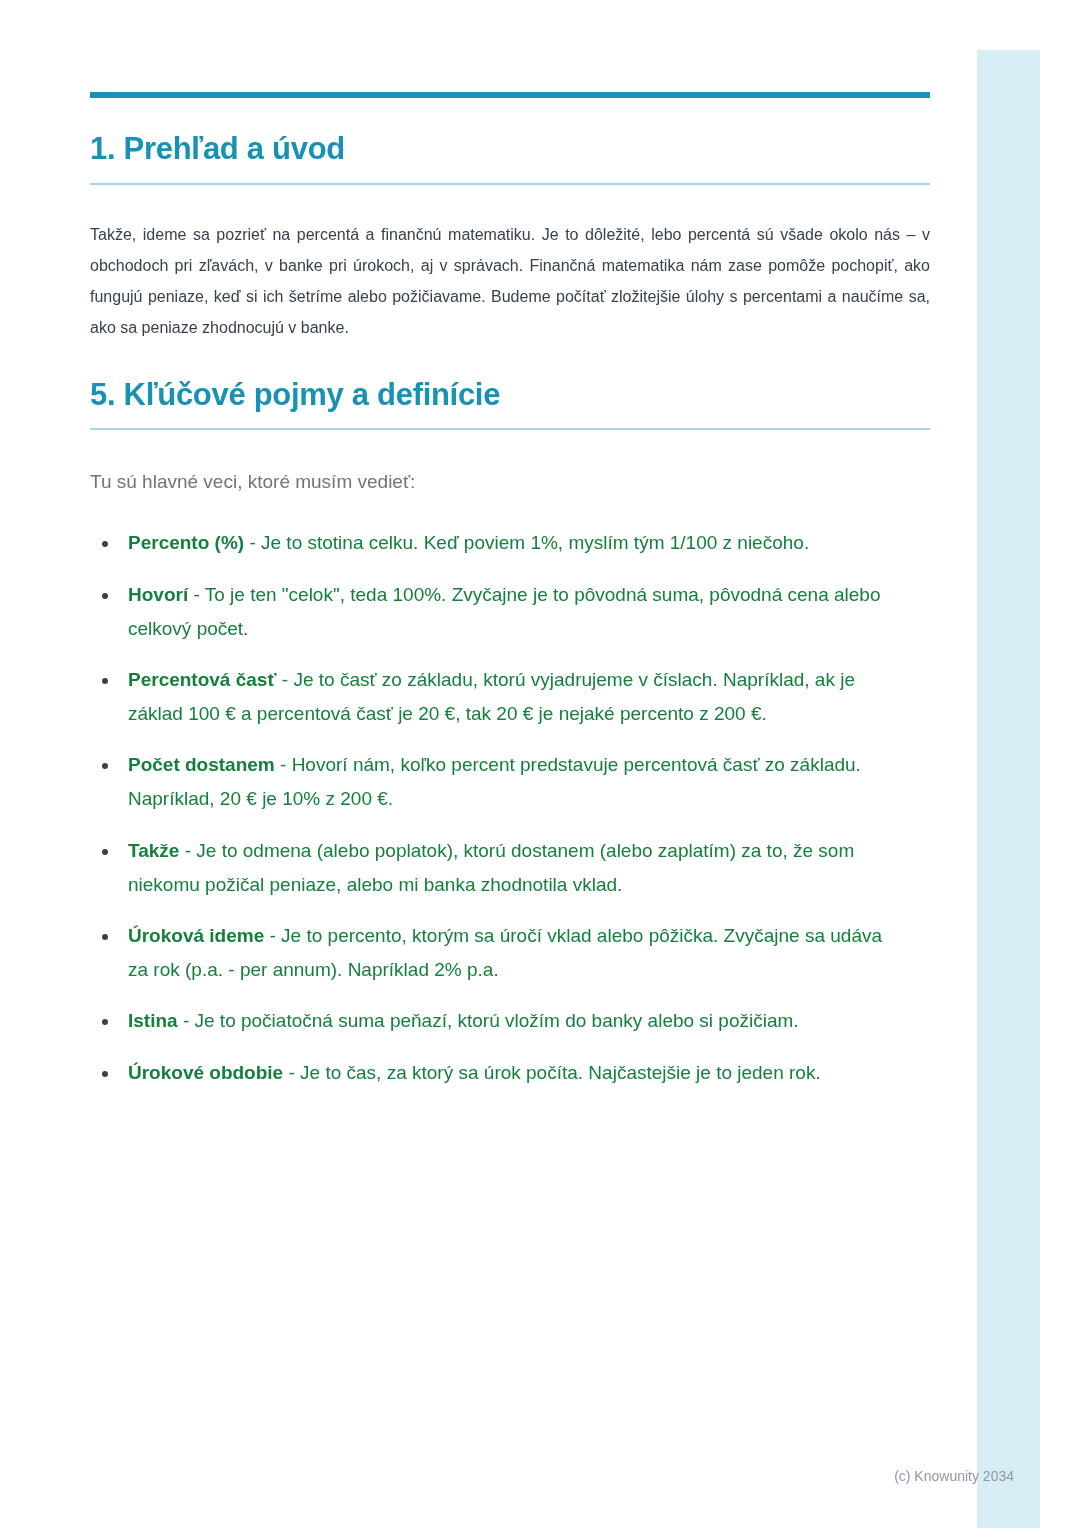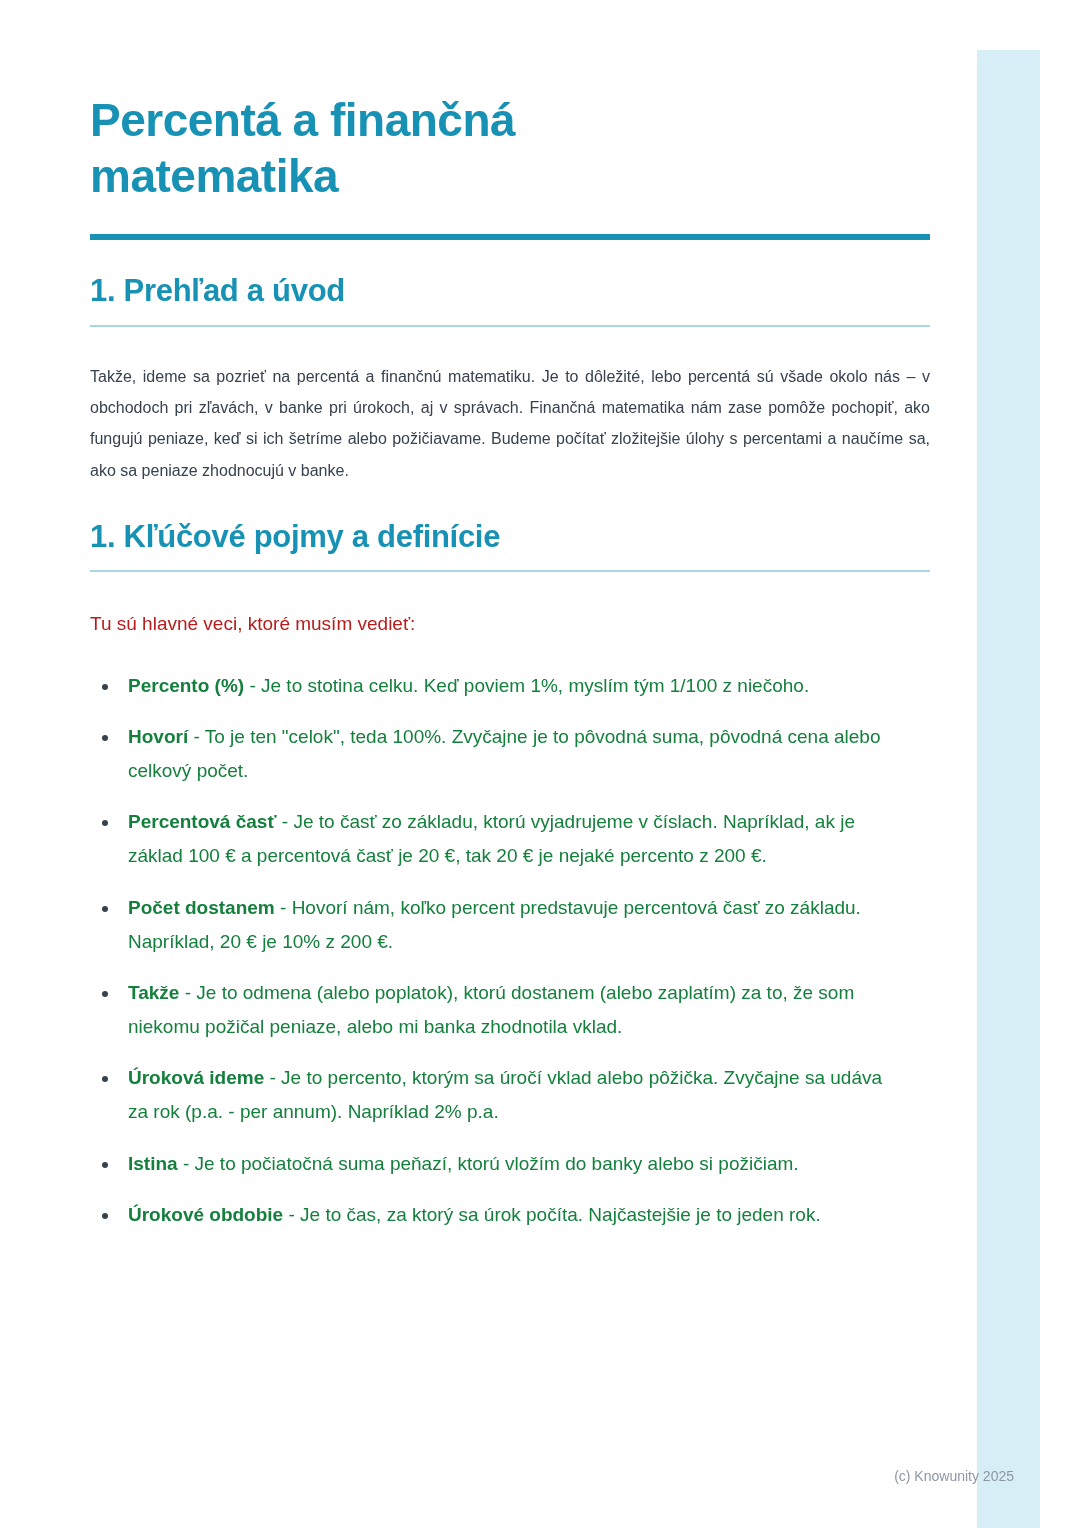--- a/index.html
+++ b/index.html
@@ -67,21 +67,21 @@
     font-size: 16px;
     line-height: 1.95;
     color: #37424e;
     text-align: justify;
   }
   p.intro-text {
     margin: 0 0 6px 0;
     width: 840px;
     font-size: 19px;
     line-height: 1.9;
-    color: #b91c1c;
+    color: #737373;
   }
   ul.concept-list {
     margin: 26px 0 0 0;
     padding: 0 0 0 30px;
     width: 810px;
     list-style: disc;
   }
   ul.concept-list li {
     font-size: 19px;
     line-height: 1.8;
@@ -102,28 +102,27 @@
 </style>
 </head>
 <body>
 
 <div class="page">
 
   <div class="side-stripe"></div>
 
   <div class="content">
 
-    <h1 class="page-title">Percentá a finančná matematika</h1>
     <hr class="title-rule">
 
     <h2 class="section-heading">1. Prehľad a úvod</h2>
     <hr class="section-rule">
     <p class="body-text">Takže, ideme sa pozrieť na percentá a finančnú matematiku. Je to dôležité, lebo percentá sú všade okolo nás – v obchodoch pri zľavách, v banke pri úrokoch, aj v správach. Finančná matematika nám zase pomôže pochopiť, ako fungujú peniaze, keď si ich šetríme alebo požičiavame. Budeme počítať zložitejšie úlohy s percentami a naučíme sa, ako sa peniaze zhodnocujú v banke.</p>
 
-    <h2 class="section-heading">1. Kľúčové pojmy a definície</h2>
+    <h2 class="section-heading">5. Kľúčové pojmy a definície</h2>
     <hr class="section-rule">
     <p class="intro-text">Tu sú hlavné veci, ktoré musím vedieť:</p>
 
     <ul class="concept-list">
       <li>
         <span class="term">Percento (%)</span>
         <span>- Je to stotina celku. Keď poviem 1%, myslím tým 1/100 z niečoho.</span>
       </li>
       <li>
         <span class="term">Hovorí</span>
@@ -150,15 +149,15 @@
         <span>- Je to počiatočná suma peňazí, ktorú vložím do banky alebo si požičiam.</span>
       </li>
       <li>
         <span class="term">Úrokové obdobie</span>
         <span>- Je to čas, za ktorý sa úrok počíta. Najčastejšie je to jeden rok.</span>
       </li>
     </ul>
 
   </div>
 
-  <div class="page-footer">(c) Knowunity 2025</div>
+  <div class="page-footer">(c) Knowunity 2034</div>
 
 </div>
 
 </body></html>

